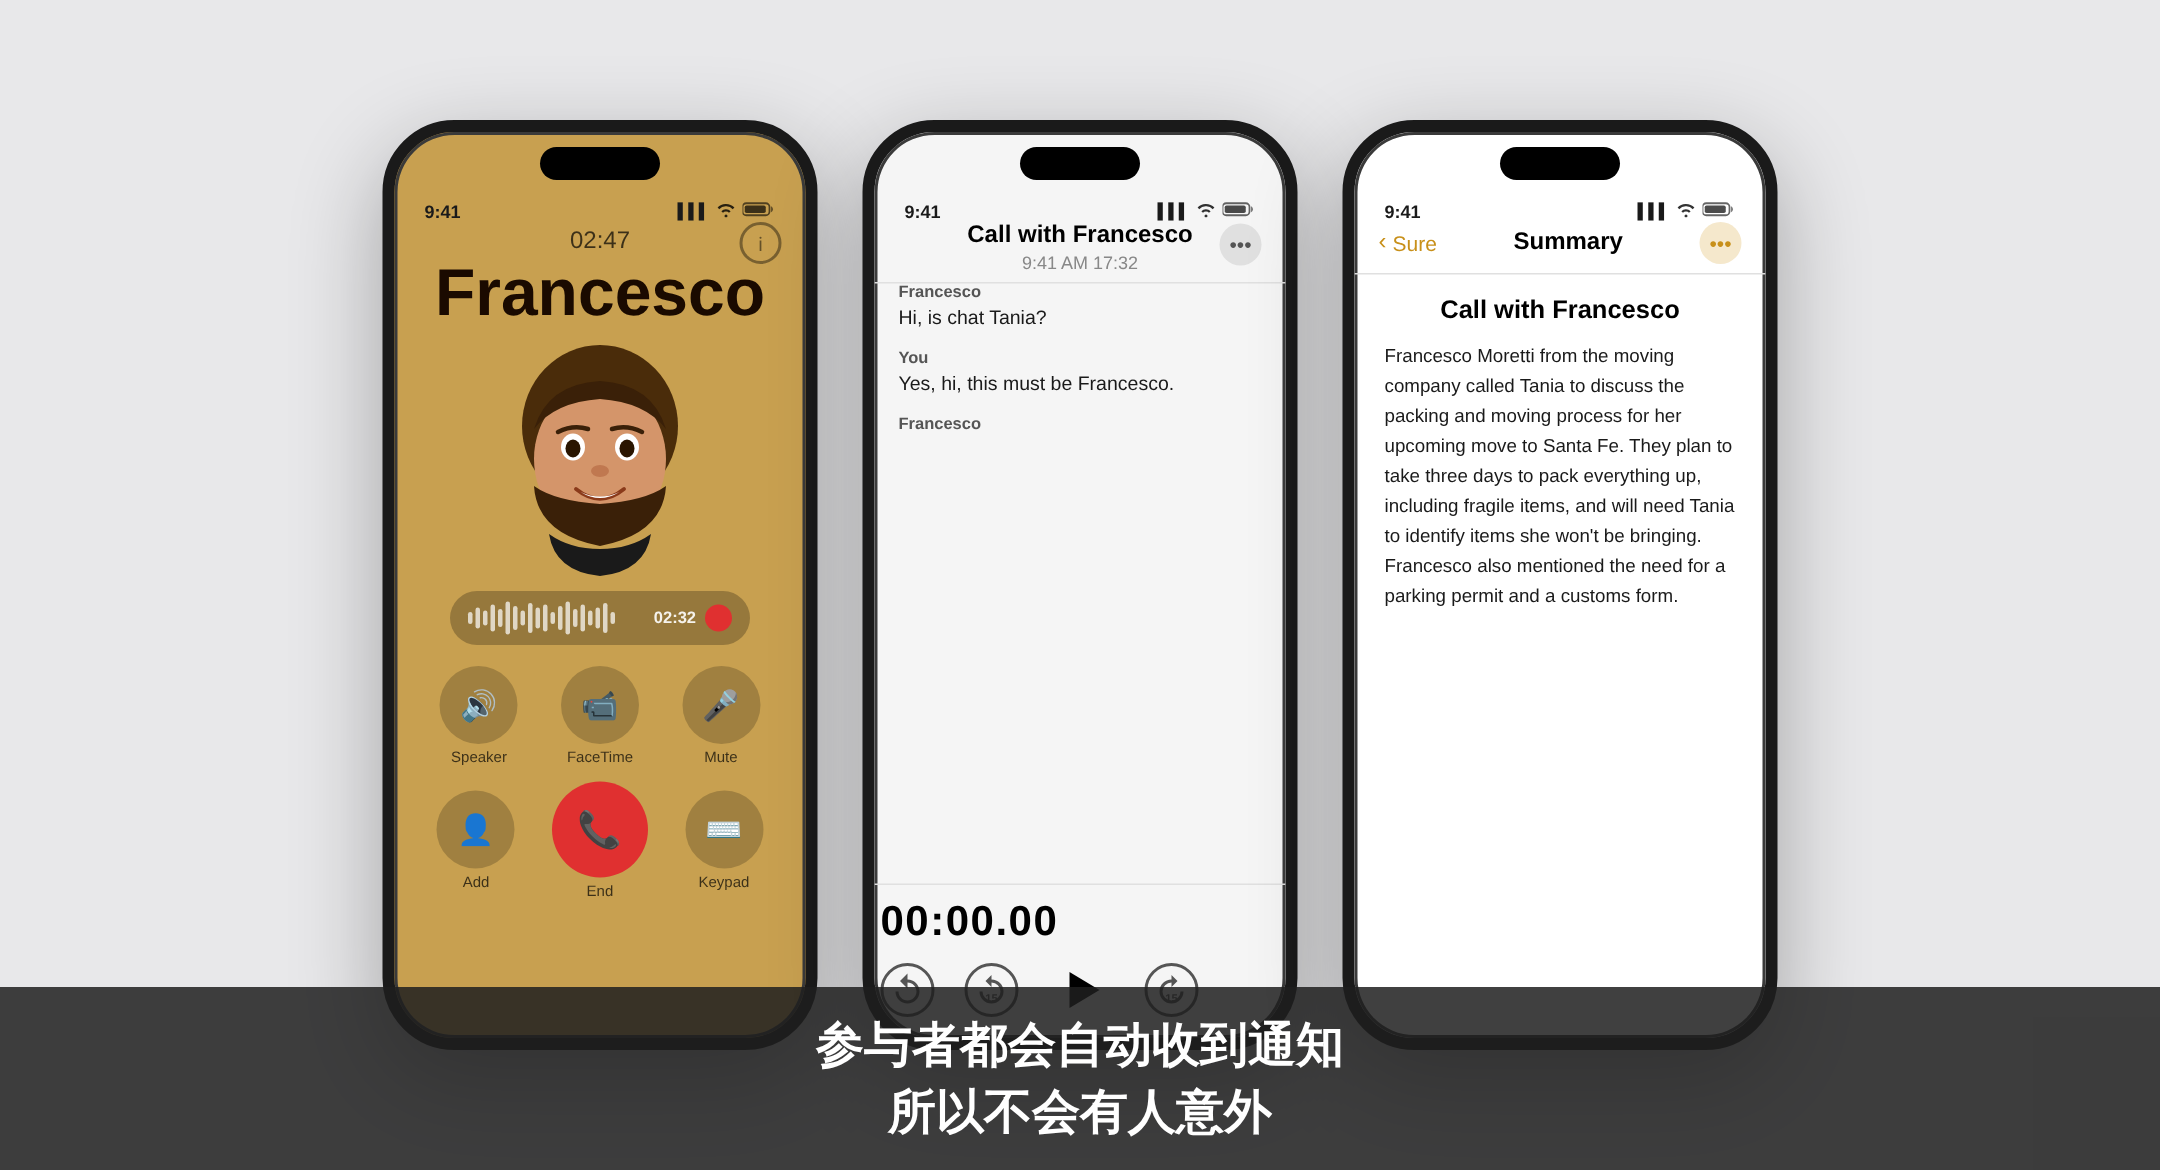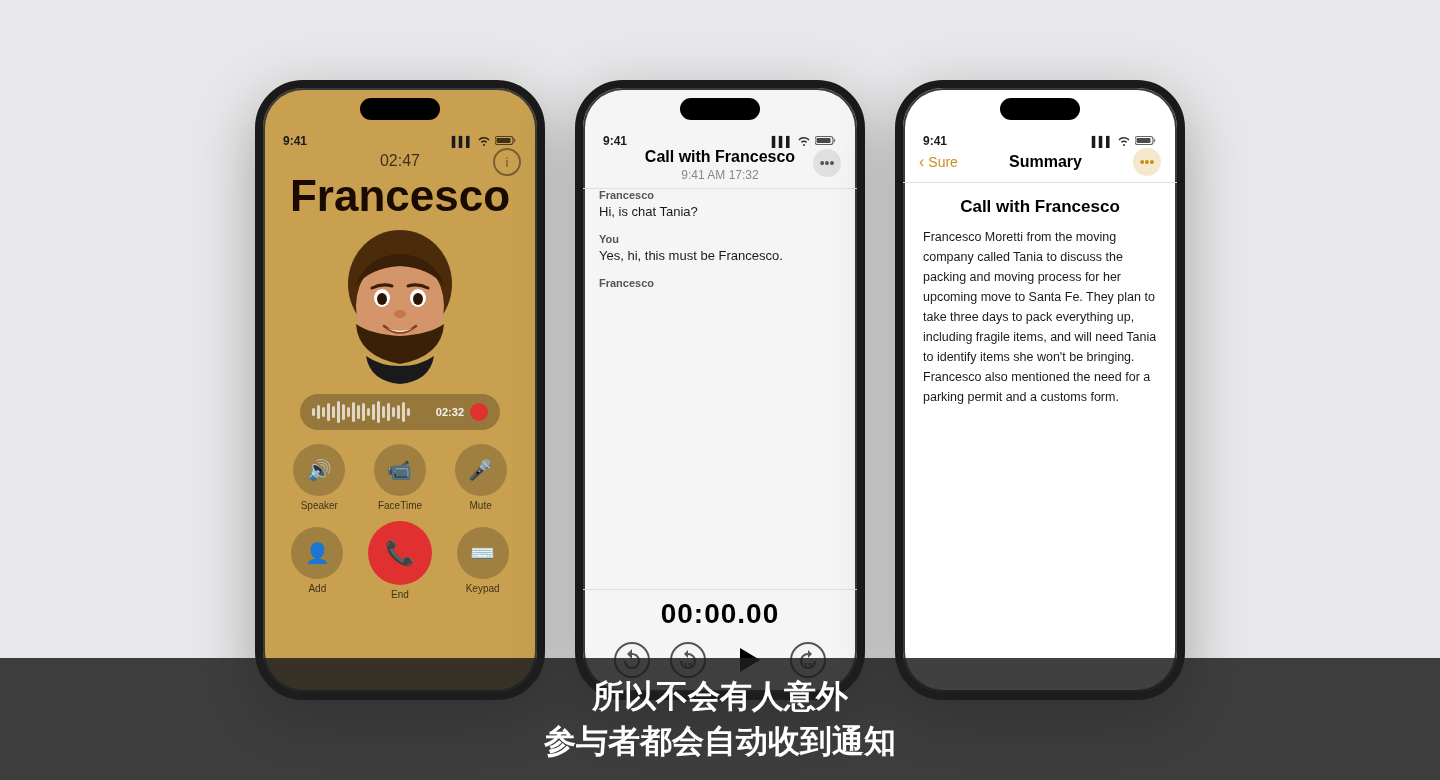--- a/index.html
+++ b/index.html
@@ -333,21 +333,21 @@
     .transcript-text {
       font-size: 13px;
       color: #1a1a1a;
       line-height: 1.4;
     }
 
     .playback-section {
       padding: 8px 4px 10px;
       display: flex;
       flex-direction: column;
-      align-items: center;
+      align-items: flex-start;
       border-top: 0.5px solid #e0e0e0;
     }
 
     .playback-timer {
       font-size: 28px;
       font-weight: 800;
       color: #000;
       letter-spacing: 1px;
       margin-bottom: 8px;
     }
@@ -706,15 +706,15 @@
       <div class="summary-body">
         <div class="summary-call-title">Call with Francesco</div>
         <div class="summary-text">Francesco Moretti from the moving company called Tania to discuss the packing and moving process for her upcoming move to Santa Fe. They plan to take three days to pack everything up, including fragile items, and will need Tania to identify items she won't be bringing. Francesco also mentioned the need for a parking permit and a customs form.</div>
       </div>
     </div>
   </div>
 
 </div>
 
 <div class="subtitle-bar">
+  <div class="subtitle-text">参与者都会自动收到通知</div>
   <div class="subtitle-text">所以不会有人意外</div>
-  <div class="subtitle-text">参与者都会自动收到通知</div>
 </div>
 
 </body></html>

